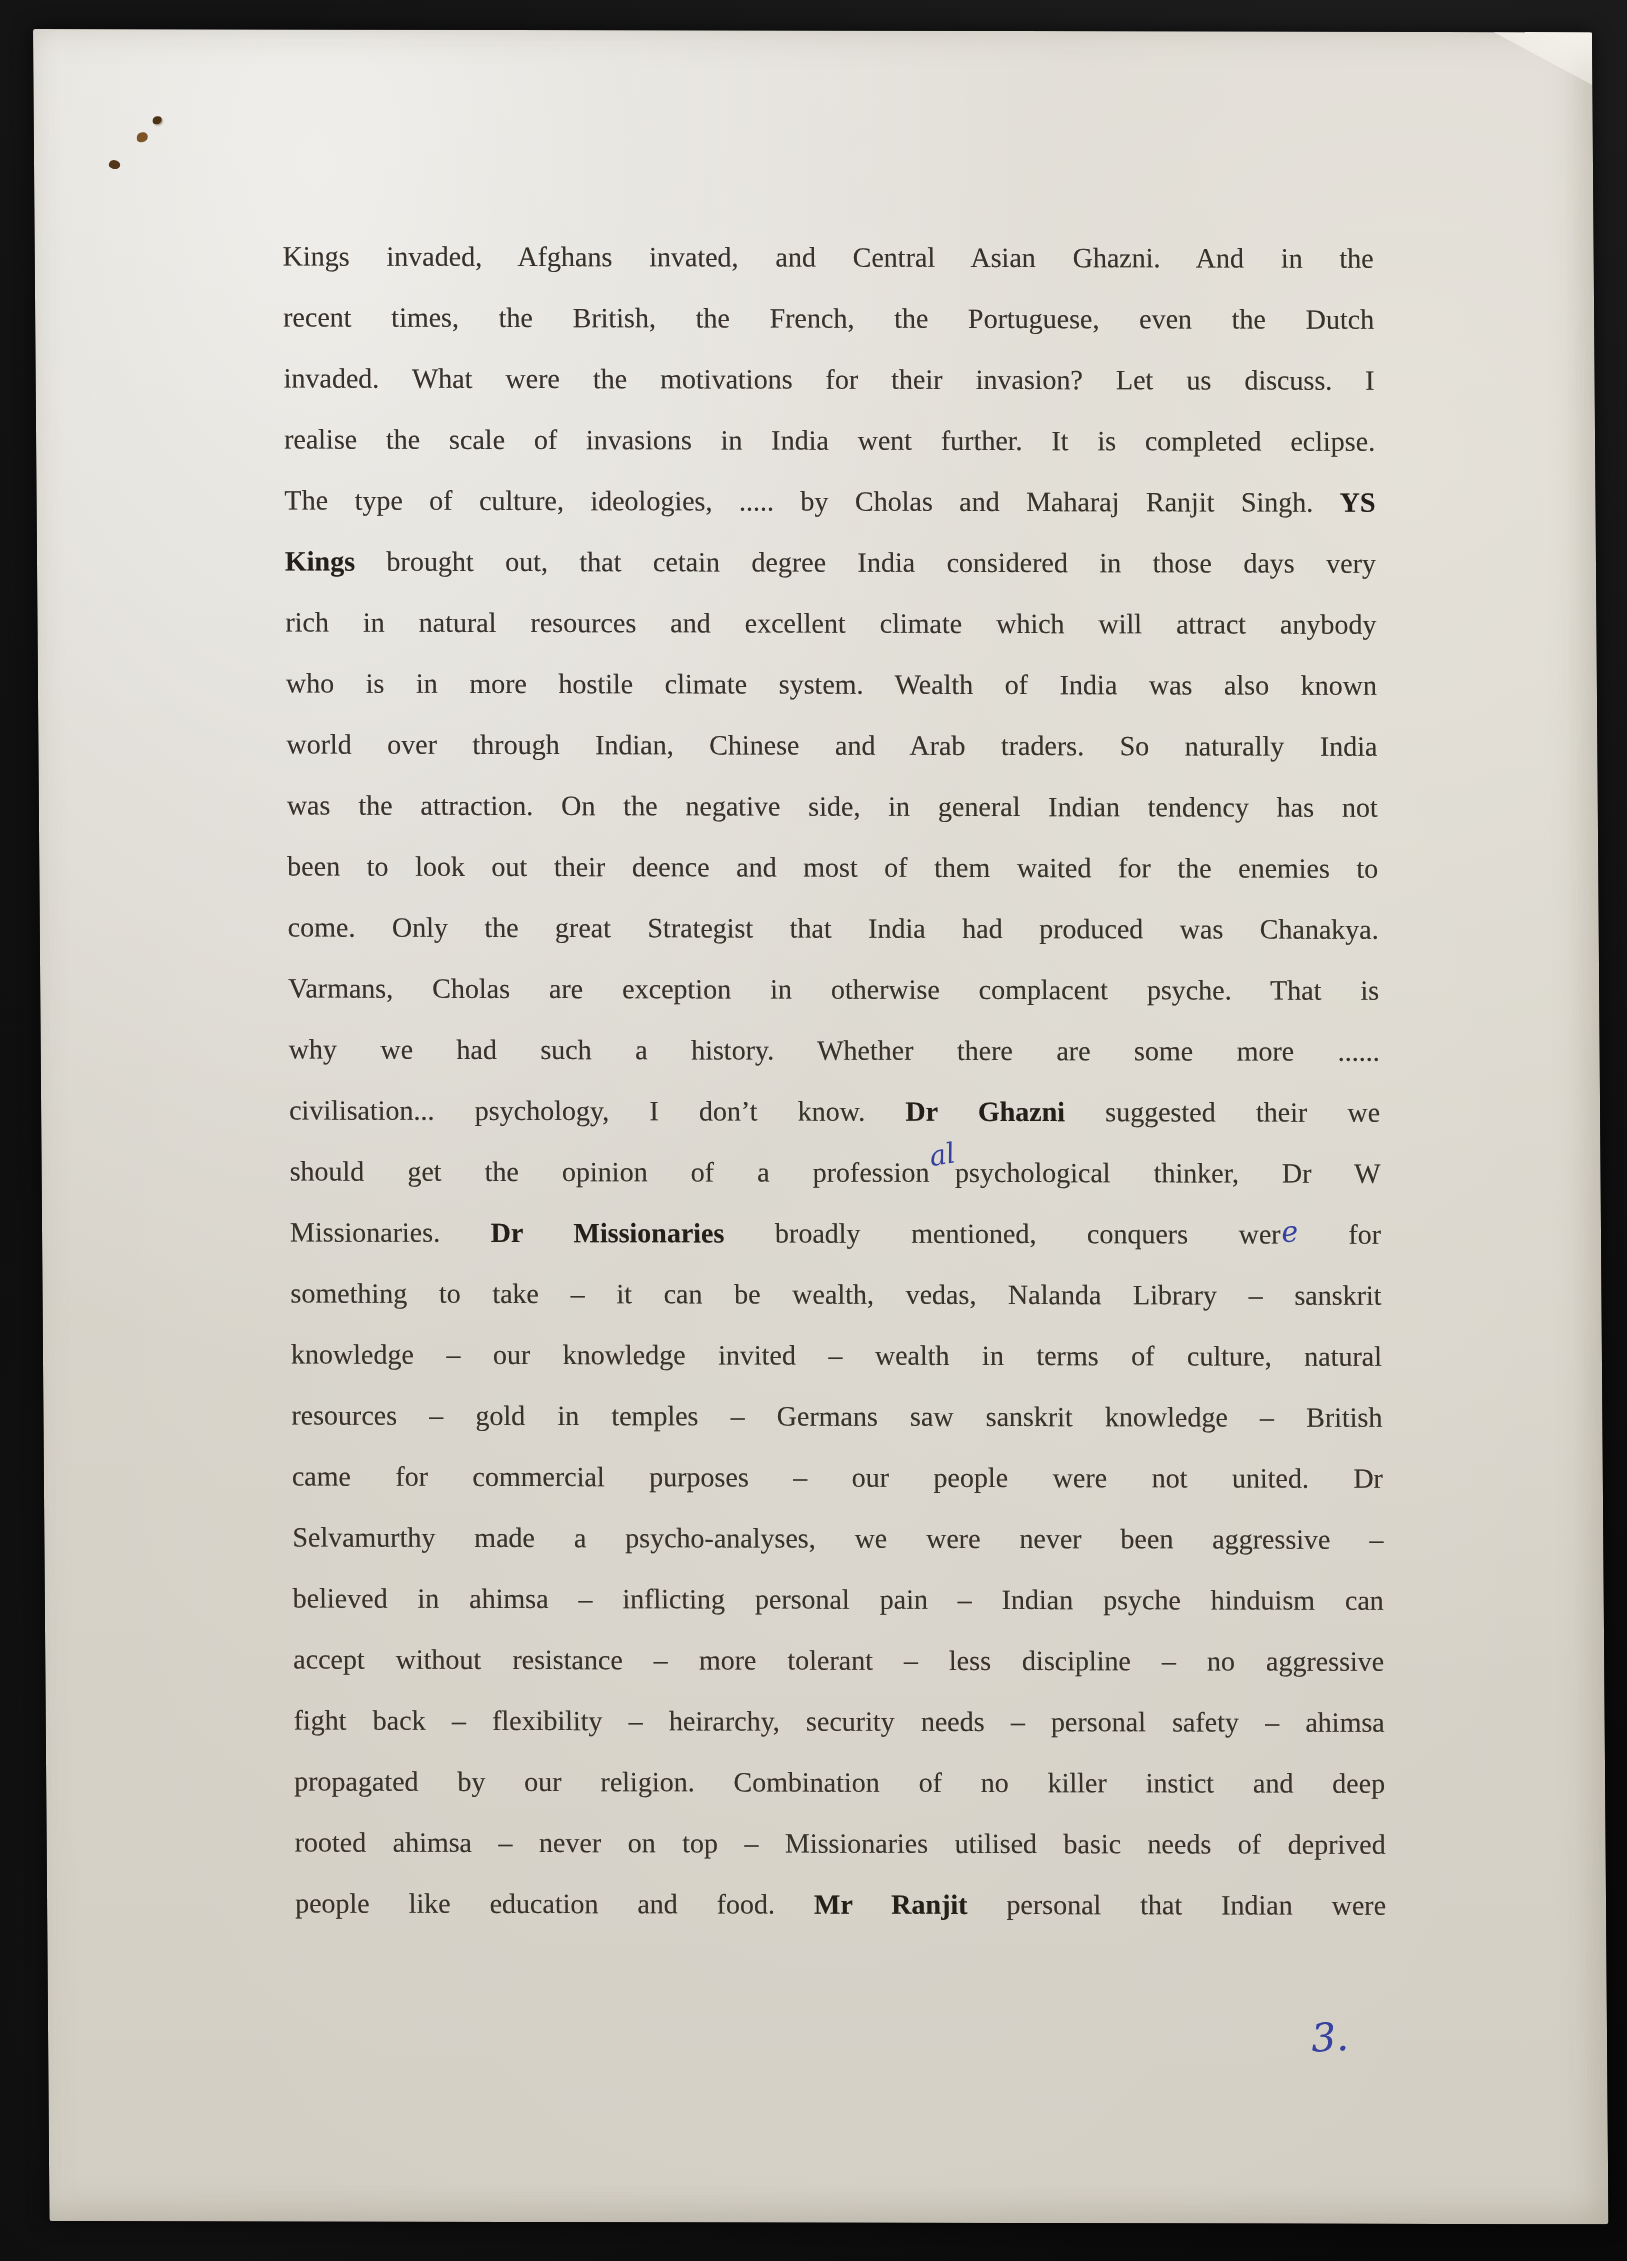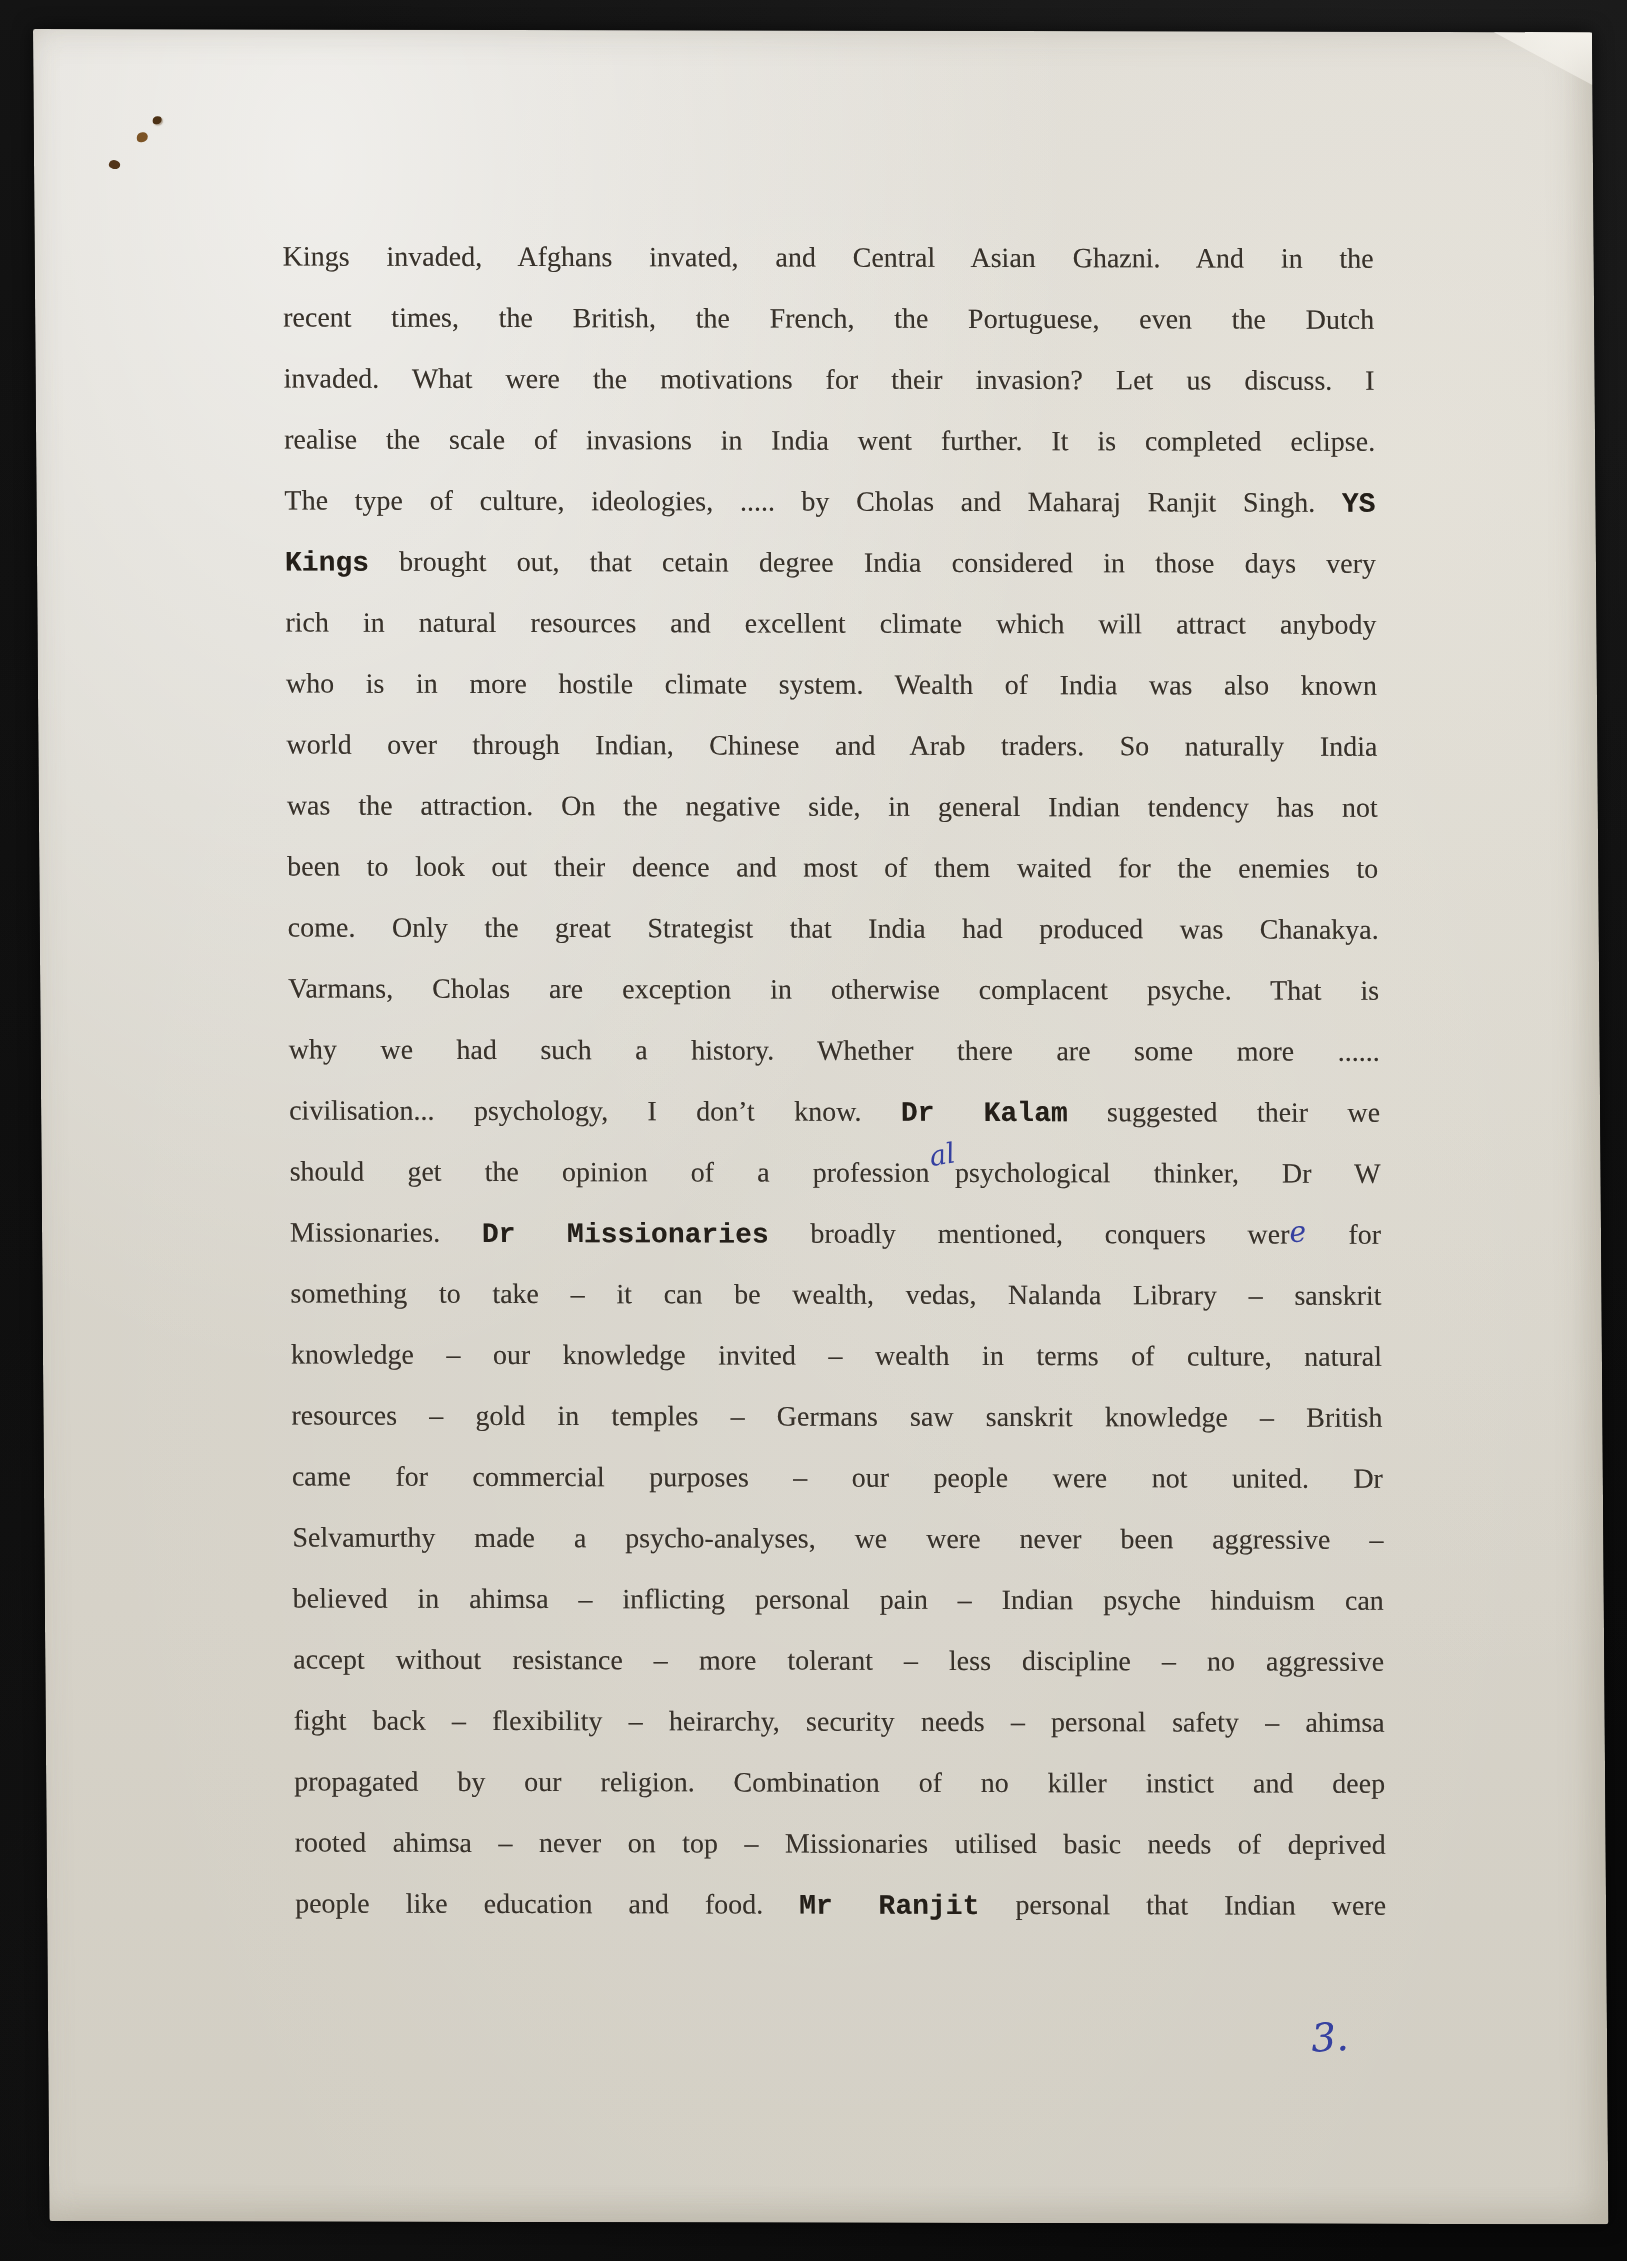--- a/index.html
+++ b/index.html
@@ -68,21 +68,20 @@
   .line {
     height: 61px;
     line-height: 61px;
     text-align: justify;
     text-align-last: justify;
     overflow: visible;
   }
   .line .bold {
     font-weight: 700;
     color: #241f19;
-    font-family: Liberation Mono, monospace;
   }
   .line .hw {
     color: #3540a0;
     font-style: italic;
     font-family: "DejaVu Serif", serif;
     text-shadow: none;
     display: inline-block;
     transform: translateY(-1.9px) rotate(-6deg);
     font-size: 29px;
   }
@@ -126,21 +125,21 @@
       <div class="line"><span>The type of culture, ideologies, ..... by Cholas and Maharaj Ranjit Singh.  </span><span class="bold">YS</span></div>
       <div class="line"><span class="bold">Kings</span><span> brought out, that cetain degree India considered in those days very</span></div>
       <div class="line"><span>rich in natural resources and excellent climate which will attract anybody</span></div>
       <div class="line"><span>who is in more hostile climate system.  Wealth of India was also known</span></div>
       <div class="line"><span>world over through Indian, Chinese and Arab traders.  So naturally India</span></div>
       <div class="line"><span>was the attraction.  On the negative side, in general Indian tendency has not</span></div>
       <div class="line"><span>been to look out their deence and most of them waited for the enemies to</span></div>
       <div class="line"><span>come.  Only the great Strategist that India had produced was Chanakya.</span></div>
       <div class="line"><span>Varmans, Cholas are exception in otherwise complacent psyche.  That is</span></div>
       <div class="line"><span>why we had such a history.  Whether there are some more ......</span></div>
-      <div class="line"><span>civilisation... psychology, I don’t know.  </span><span class="bold">Dr Kalam</span><span> suggested their we</span></div>
+      <div class="line"><span>civilisation... psychology, I don’t know.  </span><span class="bold">Dr Ghazni</span><span> suggested their we</span></div>
       <div class="line"><span>should get the opinion of a profession</span><span class="hw-sup">al</span><span>psychological thinker, Dr W</span></div>
       <div class="line"><span>Missionaries.  </span><span class="bold">Dr Missionaries</span><span> broadly mentioned, conquers wer</span><span class="hw">e</span><span> for</span></div>
       <div class="line"><span>something to take – it can be wealth, vedas, Nalanda Library – sanskrit</span></div>
       <div class="line"><span>knowledge – our knowledge invited – wealth in terms of culture, natural</span></div>
       <div class="line"><span>resources – gold in temples – Germans saw sanskrit knowledge – British</span></div>
       <div class="line"><span>came for commercial purposes – our people were not united.  Dr</span></div>
       <div class="line"><span>Selvamurthy made a psycho-analyses,  we were never been aggressive –</span></div>
       <div class="line"><span>believed in ahimsa – inflicting personal pain – Indian psyche hinduism can</span></div>
       <div class="line"><span>accept without resistance – more tolerant – less discipline – no aggressive</span></div>
       <div class="line"><span>fight back – flexibility – heirarchy, security needs – personal safety – ahimsa</span></div>

